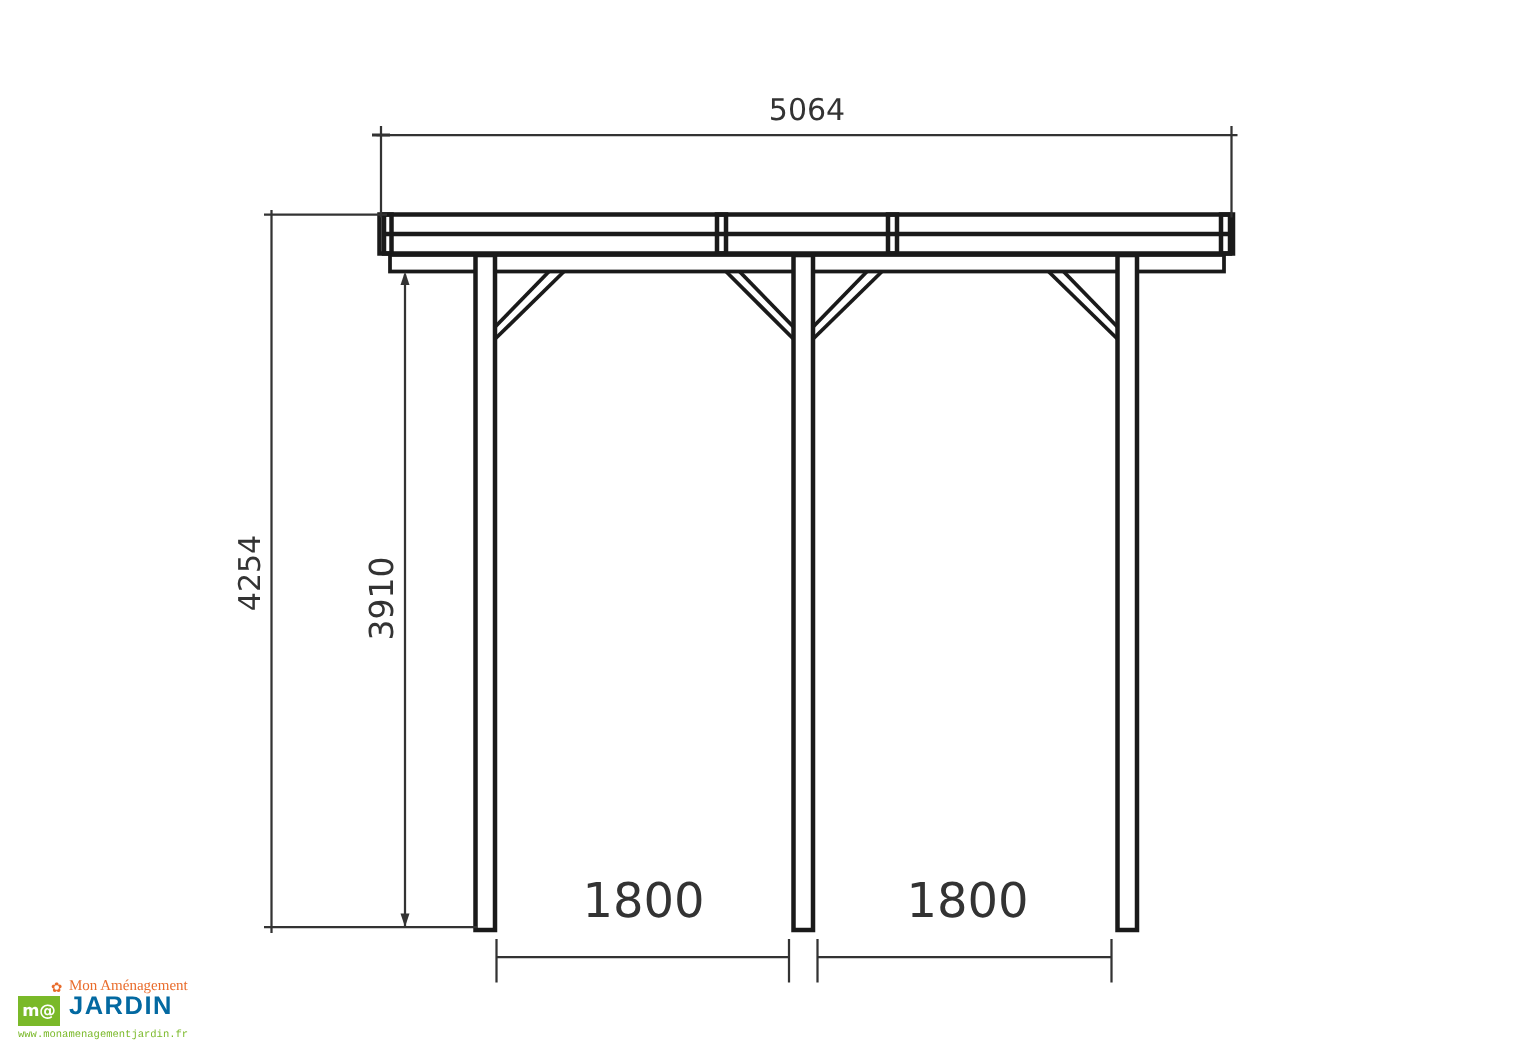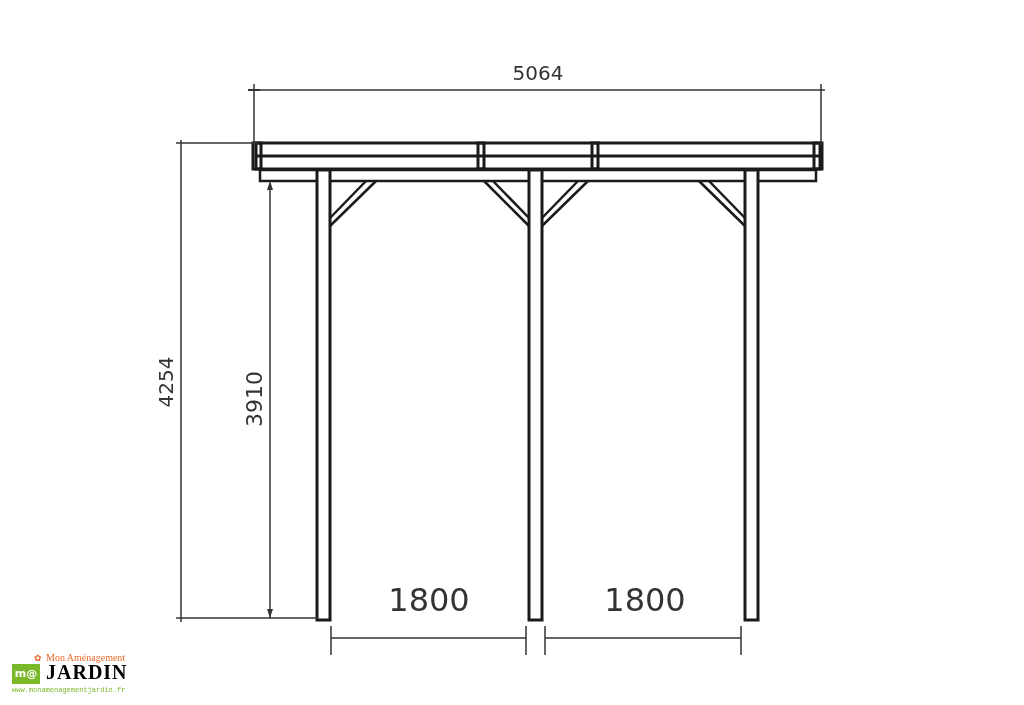--- a/index.html
+++ b/index.html
@@ -7,22 +7,22 @@
          font-family: "Liberation Sans", sans-serif; }
   #drawing { position: absolute; left: 0; top: 0; width: 1024px; height: 705px; }
   .dimtext { font-family: "DejaVu Sans", sans-serif; fill: #333333; }
   .logo { position: absolute; left: 10px; top: 652px; width: 130px; height: 45px; }
   .logo-mark { position: absolute; left: 2px; top: 12px; width: 28px; height: 20px;
                background: #7ab929; color: #fff; font-size: 11px; line-height: 20px;
                text-align: center; font-family: "DejaVu Sans", sans-serif; font-weight: bold; }
   .logo-flower { position: absolute; left: 24px; top: 1px; font-size: 9px; color: #e96b2a; }
   .logo-top { position: absolute; left: 36px; top: 0px; font-size: 10px; color: #e96b2a;
               font-family: Liberation Serif, serif; white-space: nowrap; }
-  .logo-main { position: absolute; left: 36px; top: 9px; font-size: 20px; color: #000000;
-               font-weight: bold; letter-spacing: 1px; font-family: Liberation Serif, serif; }
+  .logo-main { position: absolute; left: 36px; top: 9px; font-size: 17px; color: #0369a1;
+               font-weight: bold; letter-spacing: 1px; font-family: Liberation Sans, sans-serif; }
   .logo-url { position: absolute; left: 2px; top: 34px; font-size: 7px; color: #7ab929;
               font-family: Liberation Mono, monospace; white-space: nowrap; }
 </style>
 </head>
 <body>
 
 <svg id="drawing" viewBox="0 0 1024 705" xmlns="http://www.w3.org/2000/svg">
   <g stroke="#1a1a1a" fill="none" stroke-width="3">
 
     <g>

